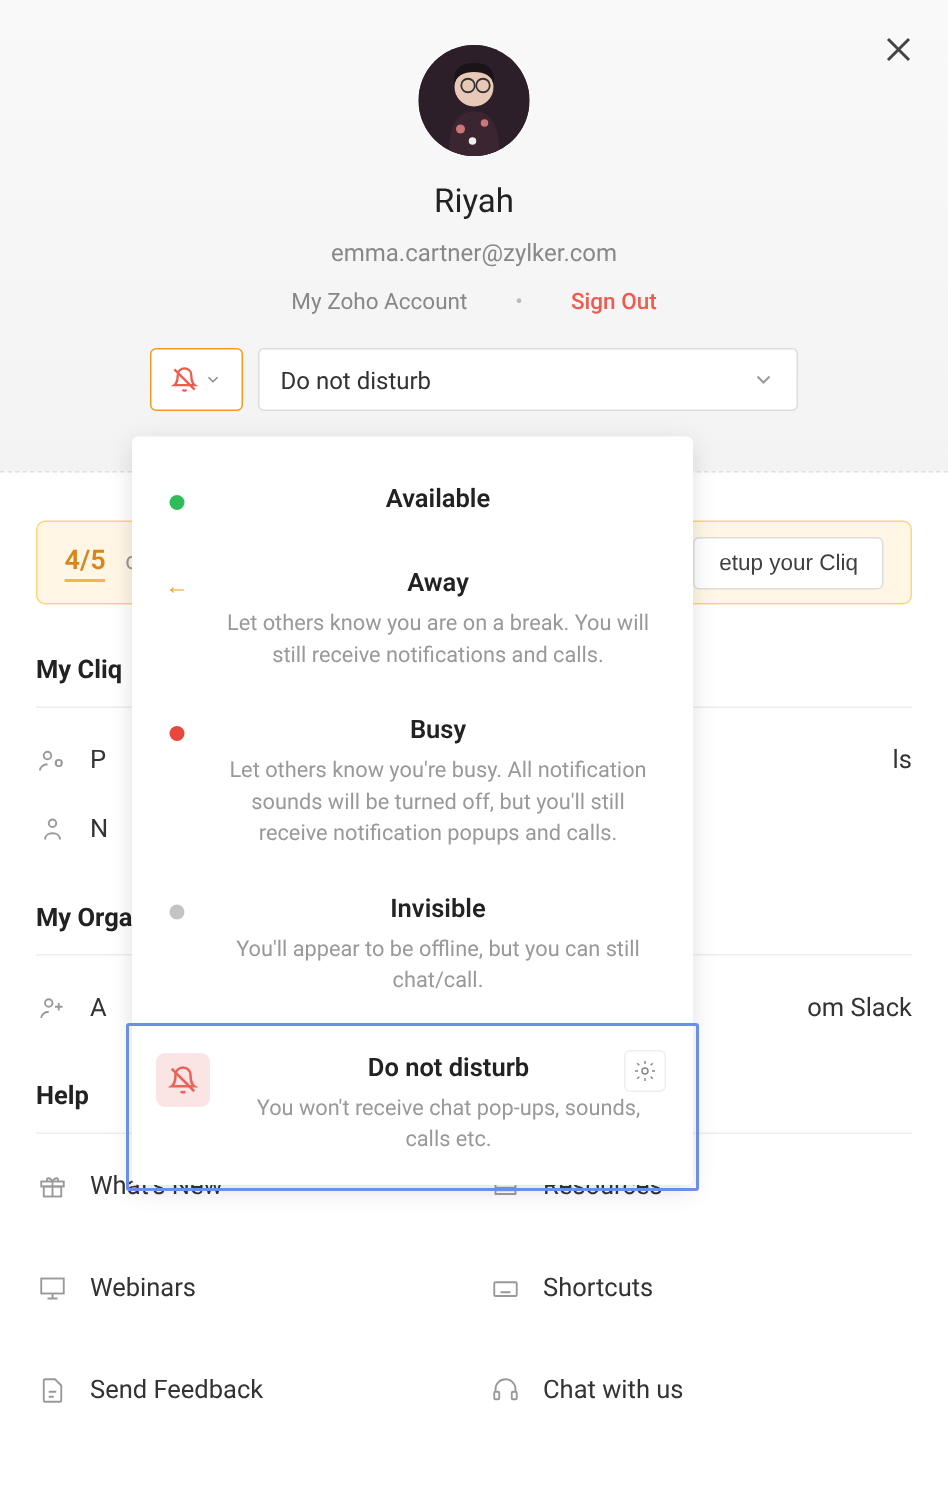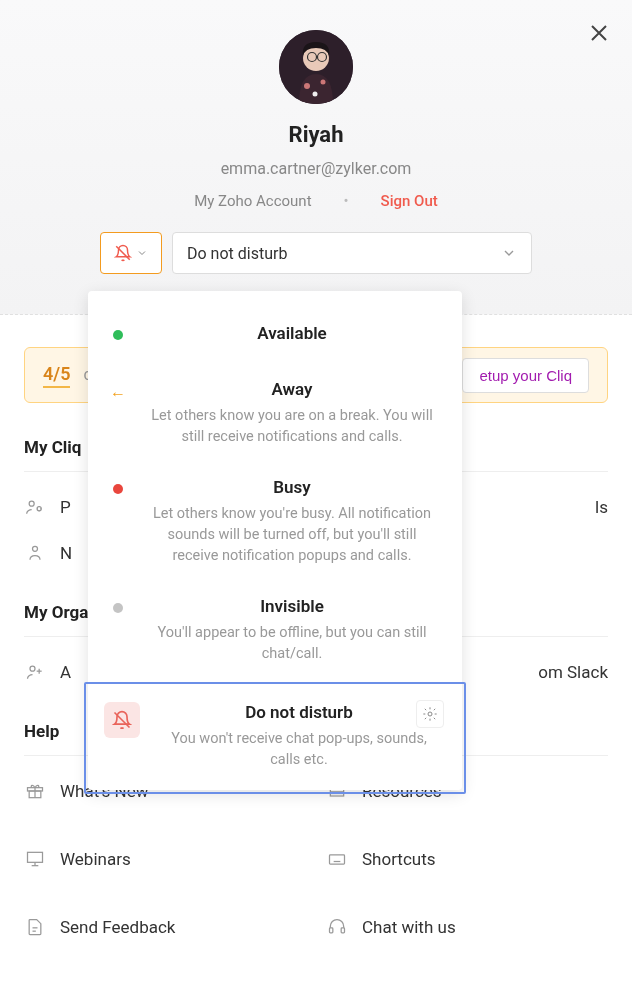--- a/index.html
+++ b/index.html
@@ -2,36 +2,36 @@
 <html><head>
 <meta charset="utf-8">
 <style>
 * { margin: 0; padding: 0; box-sizing: border-box; }
 body { font-family: -apple-system, BlinkMacSystemFont, "Segoe UI", Roboto, sans-serif; width: 632px; height: 1006px; background: #fff; color: #333; position: relative; }
 .modal { width: 100%; height: 100%; background: #fff; position: relative; }
 .close-btn { position: absolute; top: 20px; right: 24px; cursor: pointer; font-size: 24px; color: #444; }
 .header { background: linear-gradient(#f9f9fa, #f3f3f4); padding: 30px 20px 40px; text-align: center; border-bottom: 1px dashed #e0e0e0;}
 .avatar { width: 74px; height: 74px; border-radius: 50%; background: #3a2d3b; margin: 0 auto 18px; overflow: hidden; display: flex; align-items: center; justify-content: center; }
 .avatar svg { width: 74px; height: 74px; }
-.user-name { font-size: 22px; font-weight: 700; color: #222; margin-bottom: 8px;}
+.user-name { font-size: 22px; font-weight: 400; color: #222; margin-bottom: 8px;}
 .user-email { font-size: 16px; color: #888; margin-bottom: 14px; margin-top: 12px;}
 .acct-row { display: flex; gap: 32px; align-items: center; justify-content: center; font-size: 15px;}
 .my-acct { color: #888; }
 .dot-sep { color: #bbb; }
 .sign-out { color: #f05b4e; font-weight: 500; cursor: pointer;}
 .status-row { display: flex; gap: 10px; justify-content: center; margin-top: 22px;}
 .status-icon-btn { border: 1px solid #f39b1f; background: #fff; border-radius: 4px; width: 62px; height: 42px; display: flex; align-items: center; justify-content: center; gap: 4px; cursor: pointer;}
 .status-icon-btn svg.bell { stroke: #f05b4e; fill: none; }
 .status-icon-btn svg.chev { stroke: #888; }
 .status-select { border: 1px solid #ddd; background: #fff; border-radius: 4px; width: 360px; height: 42px; display: flex; align-items: center; padding: 0 14px; justify-content: space-between; cursor: pointer; font-size: 16px; color: #333;}
 .body { padding: 32px 24px;}
 .banner { border: 1px solid #ffd481; background: #fff6e5; border-radius: 6px; height: 56px; display: flex; align-items: center; justify-content: space-between; padding: 0 18px; margin-bottom: 34px;}
 .banner-count { font-size: 18px; color: #d9851a; font-weight: 600; border-bottom: 2px solid #f3b747; padding-bottom: 2px;}
 .banner-ctxt { color: #999; font-size: 16px;}
-.banner-btn { background: #fff; border: 1px solid #ddd; border-radius: 4px; padding: 8px 16px; font-size: 15px; color: #a21caf; cursor: pointer;}
+.banner-btn { background: #fff; border: 1px solid #ddd; border-radius: 4px; padding: 8px 16px; font-size: 15px; color: #404040; cursor: pointer;}
 .section-title { font-size: 17px; font-weight: 700; color: #222; margin-bottom: 14px;}
 .divider { border: none; border-top: 1px solid #eee; margin-bottom: 16px;}
 .menu-list { display: flex; flex-direction: column; gap: 8px; margin-bottom: 30px;}
 .menu-item { display: flex; align-items: center; gap: 14px; padding: 8px 0; font-size: 17px; color: #333; cursor: pointer;}
 .menu-icon { width: 22px; height: 22px; display: flex; align-items: center; justify-content: center; color: #999;}
 .menu-icon svg { stroke: #999; fill: none; stroke-width: 1.5; }
 .two-col { display: grid; grid-template-columns: 1fr 1fr; row-gap: 30px; column-gap: 20px;}
 .dropdown { position: absolute; top: 291px; left: 88px; width: 374px; background: #fff; box-shadow: 0 4px 16px rgba(0,0,0,0.12); border-radius: 4px; z-index: 10; padding: 20px 0 0;}
 .dd-item { display: flex; gap: 18px; padding: 12px 22px 18px; cursor: pointer; position: relative;}
 .dd-indicator { width: 16px; height: 16px; flex: 0 0 16px; margin-top: 4px; display: flex; align-items: center; justify-content: center;}

